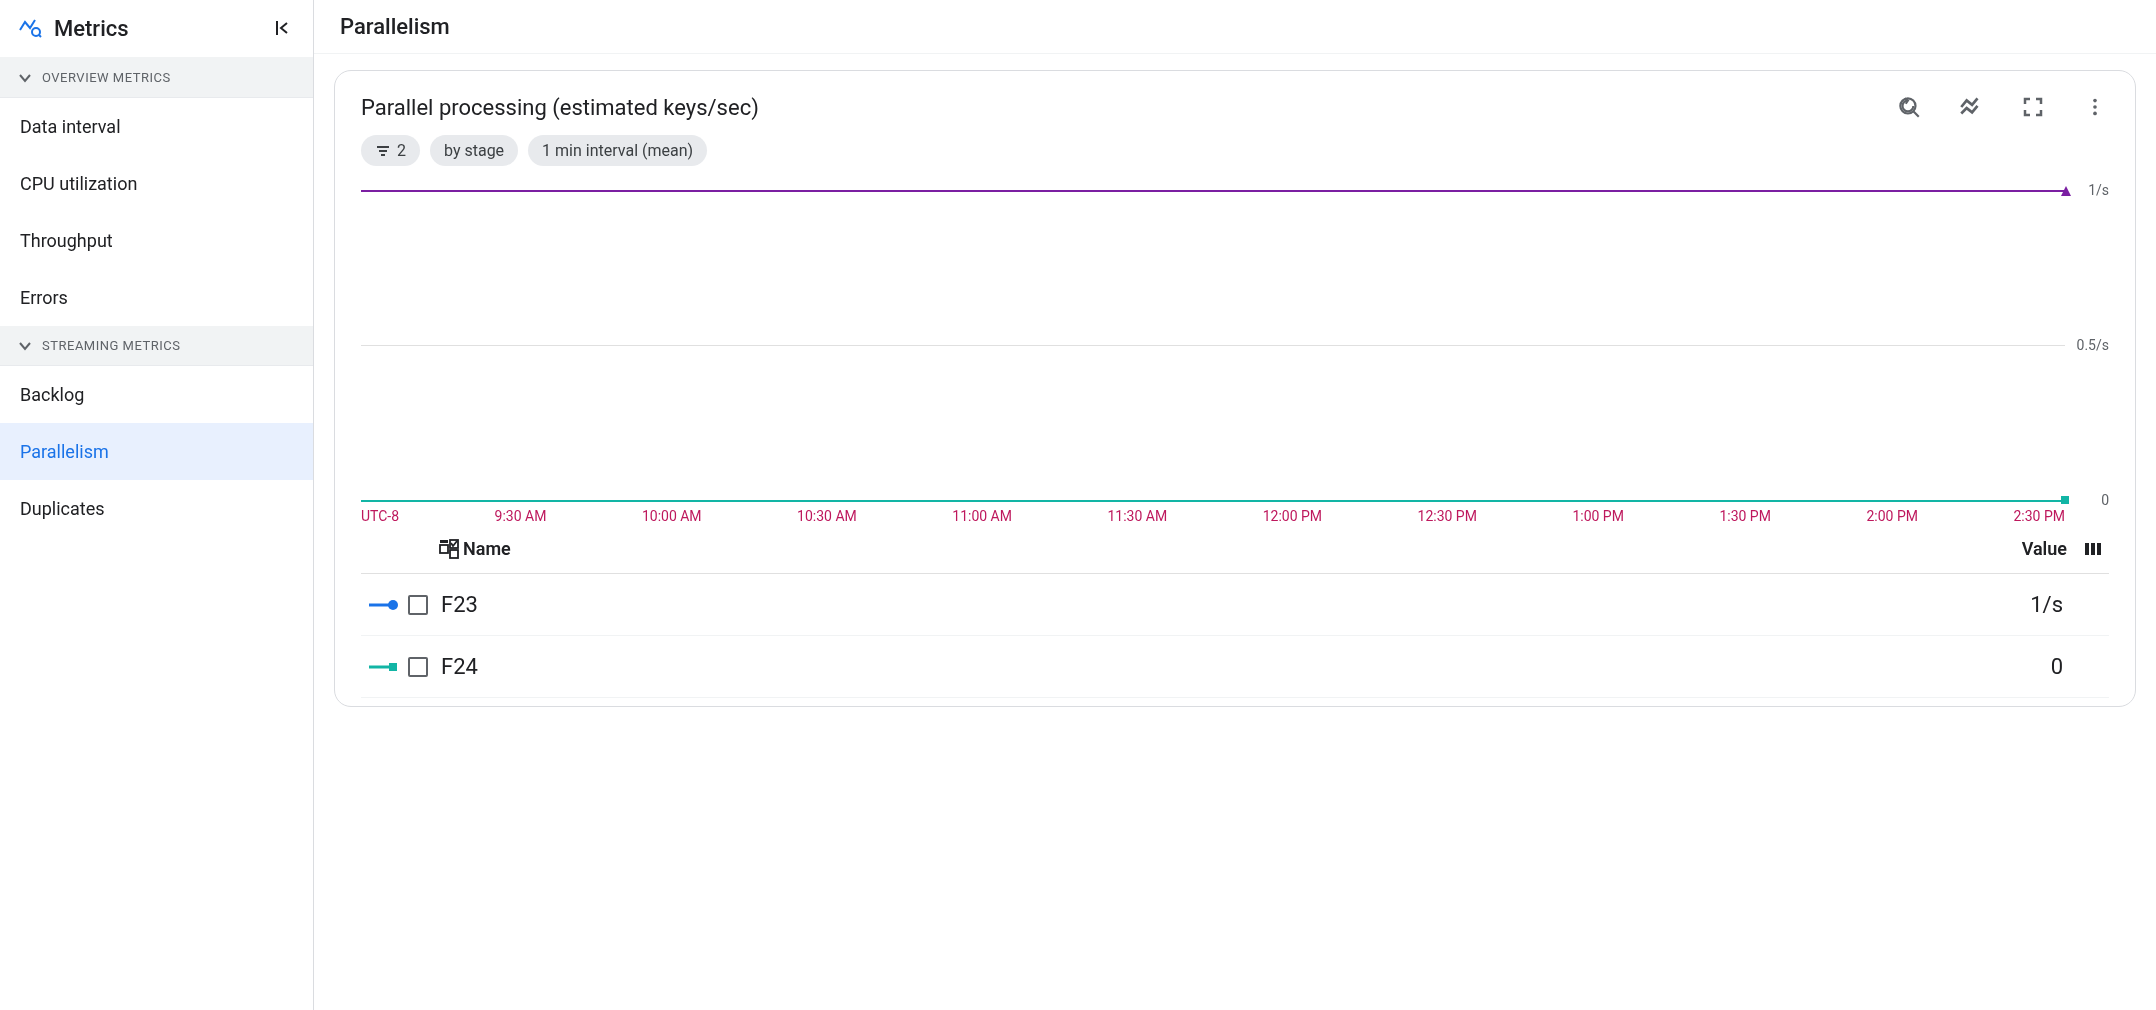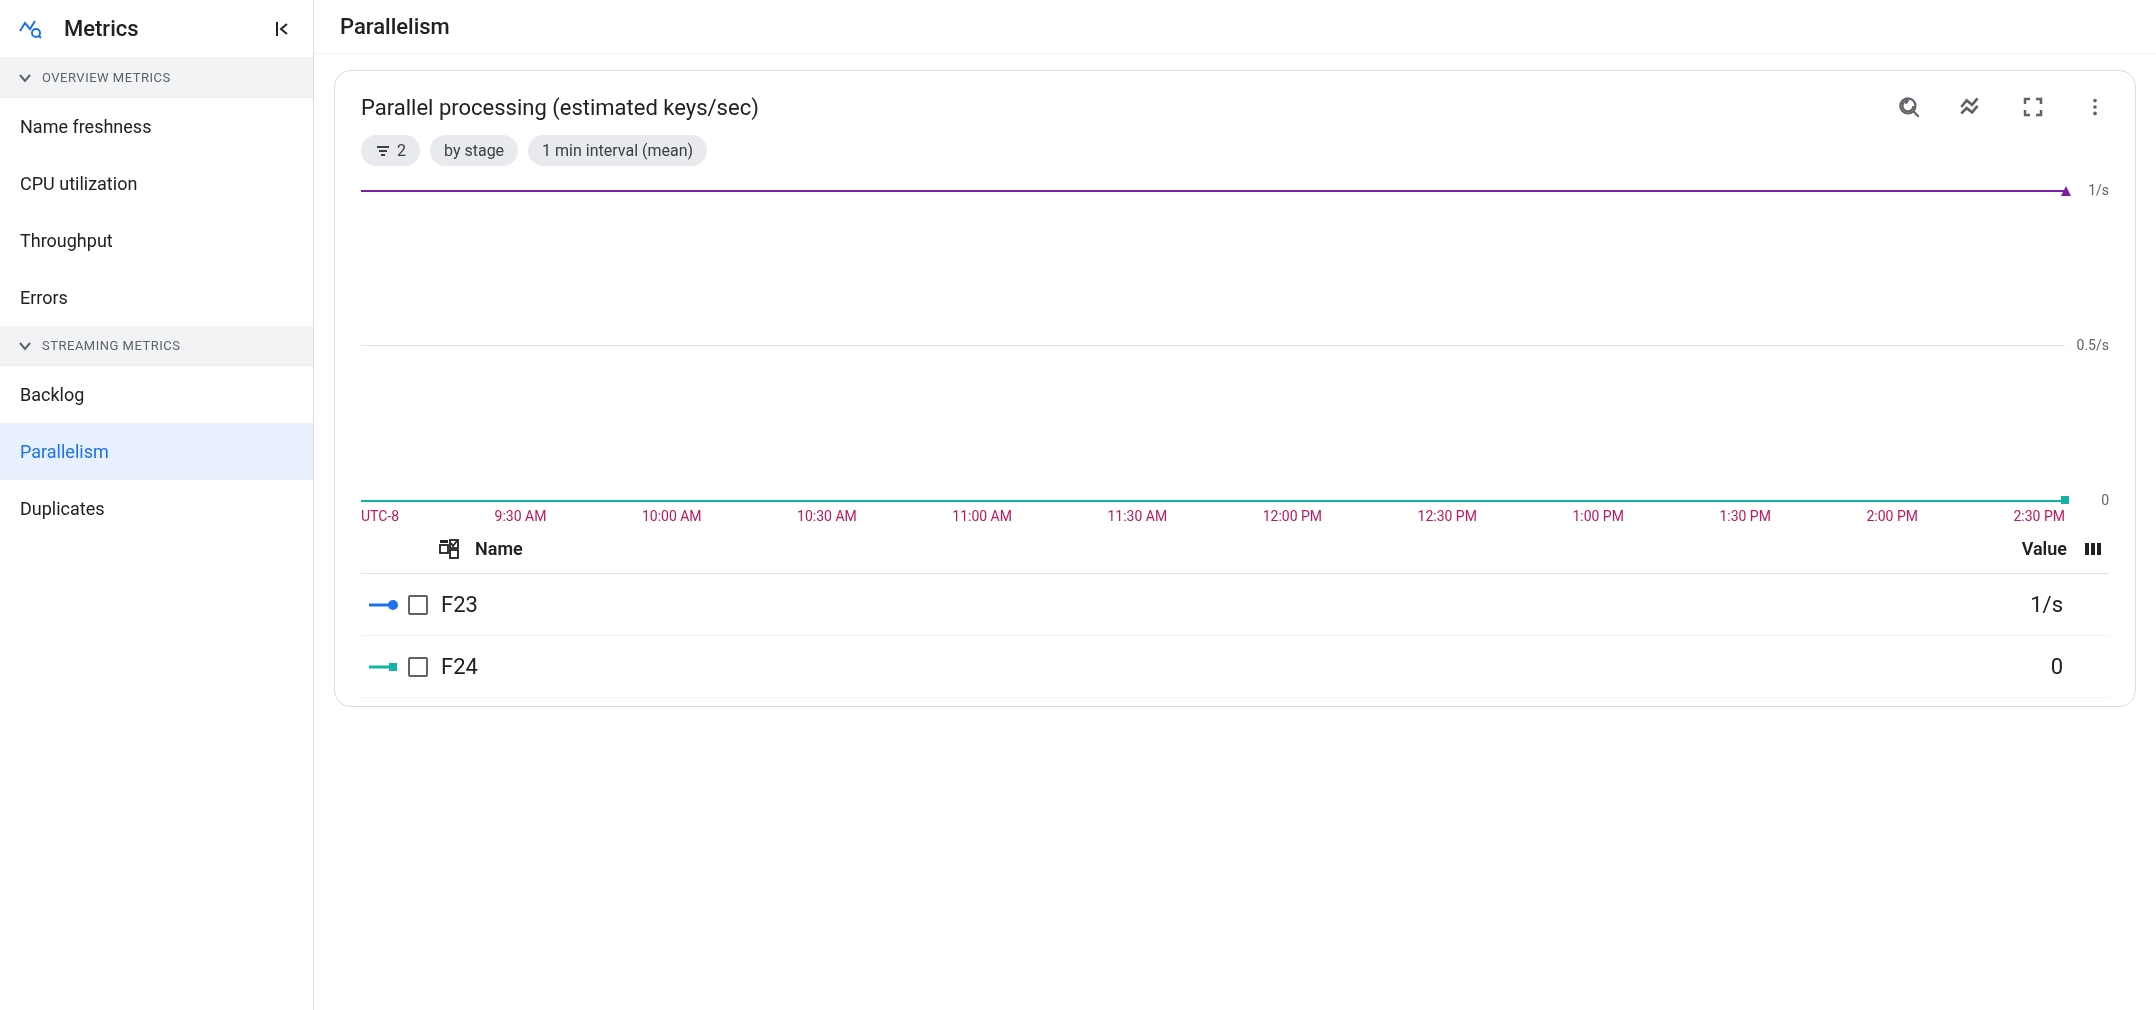--- a/index.html
+++ b/index.html
@@ -13,23 +13,23 @@
   }
   .sidebar {
     width: 314px;
     border-right: 1px solid #dadce0;
     display: flex;
     flex-direction: column;
     flex-shrink: 0;
   }
   .sidebar-header {
     display: flex;
-    align-items: flex-end;
+    align-items: flex-start;
     padding: 16px 18px;
-    gap: 22px;
+    gap: 12px;
     border-bottom: 1px solid #f1f3f4;
   }
   .sidebar-header .title {
     font-size: 22px;
     font-weight: 500;
     flex: 1;
   }
   .collapse-btn {
     width: 24px; height: 24px;
     display: flex; align-items: center; justify-content: center;
@@ -113,21 +113,21 @@
   .series-line { position:absolute; left:0; right:0; height:0; border-top:2px solid; }
   .series-marker { position:absolute; width:10px; height:10px; transform:translate(-50%,-50%);}
   .x-axis {
     display:flex; justify-content:space-between; margin-top:8px;
     color:#be185d; font-size:14px; padding-right:44px;
   }
   .legend-header {
     display:flex; align-items:center; padding:14px 6px; border-bottom:1px solid #e0e0e0;
     font-weight:600; font-size:18px;
   }
-  .legend-header .col-name { margin-left: 72px; flex:1; display:flex; align-items:center; gap:16px;}
+  .legend-header .col-name { margin-left: 72px; flex:1; display:flex; align-items:center; gap:4px;}
   .legend-header .col-value { display:flex; align-items:flex-end; gap:16px; }
   .legend-row {
     display:flex; align-items:center; padding:18px 6px; border-bottom:1px solid #f1f3f4;
     font-size:22px;
   }
   .legend-swatch { width:34px; display:flex; align-items:center; justify-content:center; }
   .legend-check { width:34px; display:flex; align-items:center; justify-content:center; }
   .checkbox {
     width:20px; height:20px; border:2px solid #5f6368; border-radius:2px;
   }
@@ -157,21 +157,21 @@
   </div>
 
   <div class="section-header">
     <span>
       <svg width="14" height="14" viewBox="0 0 14 14">
           <polyline points="2,4 7,10 12,4" fill="none" stroke="#5f6368" stroke-width="2"></polyline>
         </svg>
     </span>
     <span>OVERVIEW METRICS</span>
   </div>
-  <div class="nav-item">Name freshness</div>
+  <div class="nav-item">Data interval</div>
   <div class="nav-item">CPU utilization</div>
   <div class="nav-item">Throughput</div>
   <div class="nav-item">Errors</div>
 
   <div class="section-header">
     <span>
       <svg width="14" height="14" viewBox="0 0 14 14">
           <polyline points="2,4 7,10 12,4" fill="none" stroke="#5f6368" stroke-width="2"></polyline>
         </svg>
     </span>

